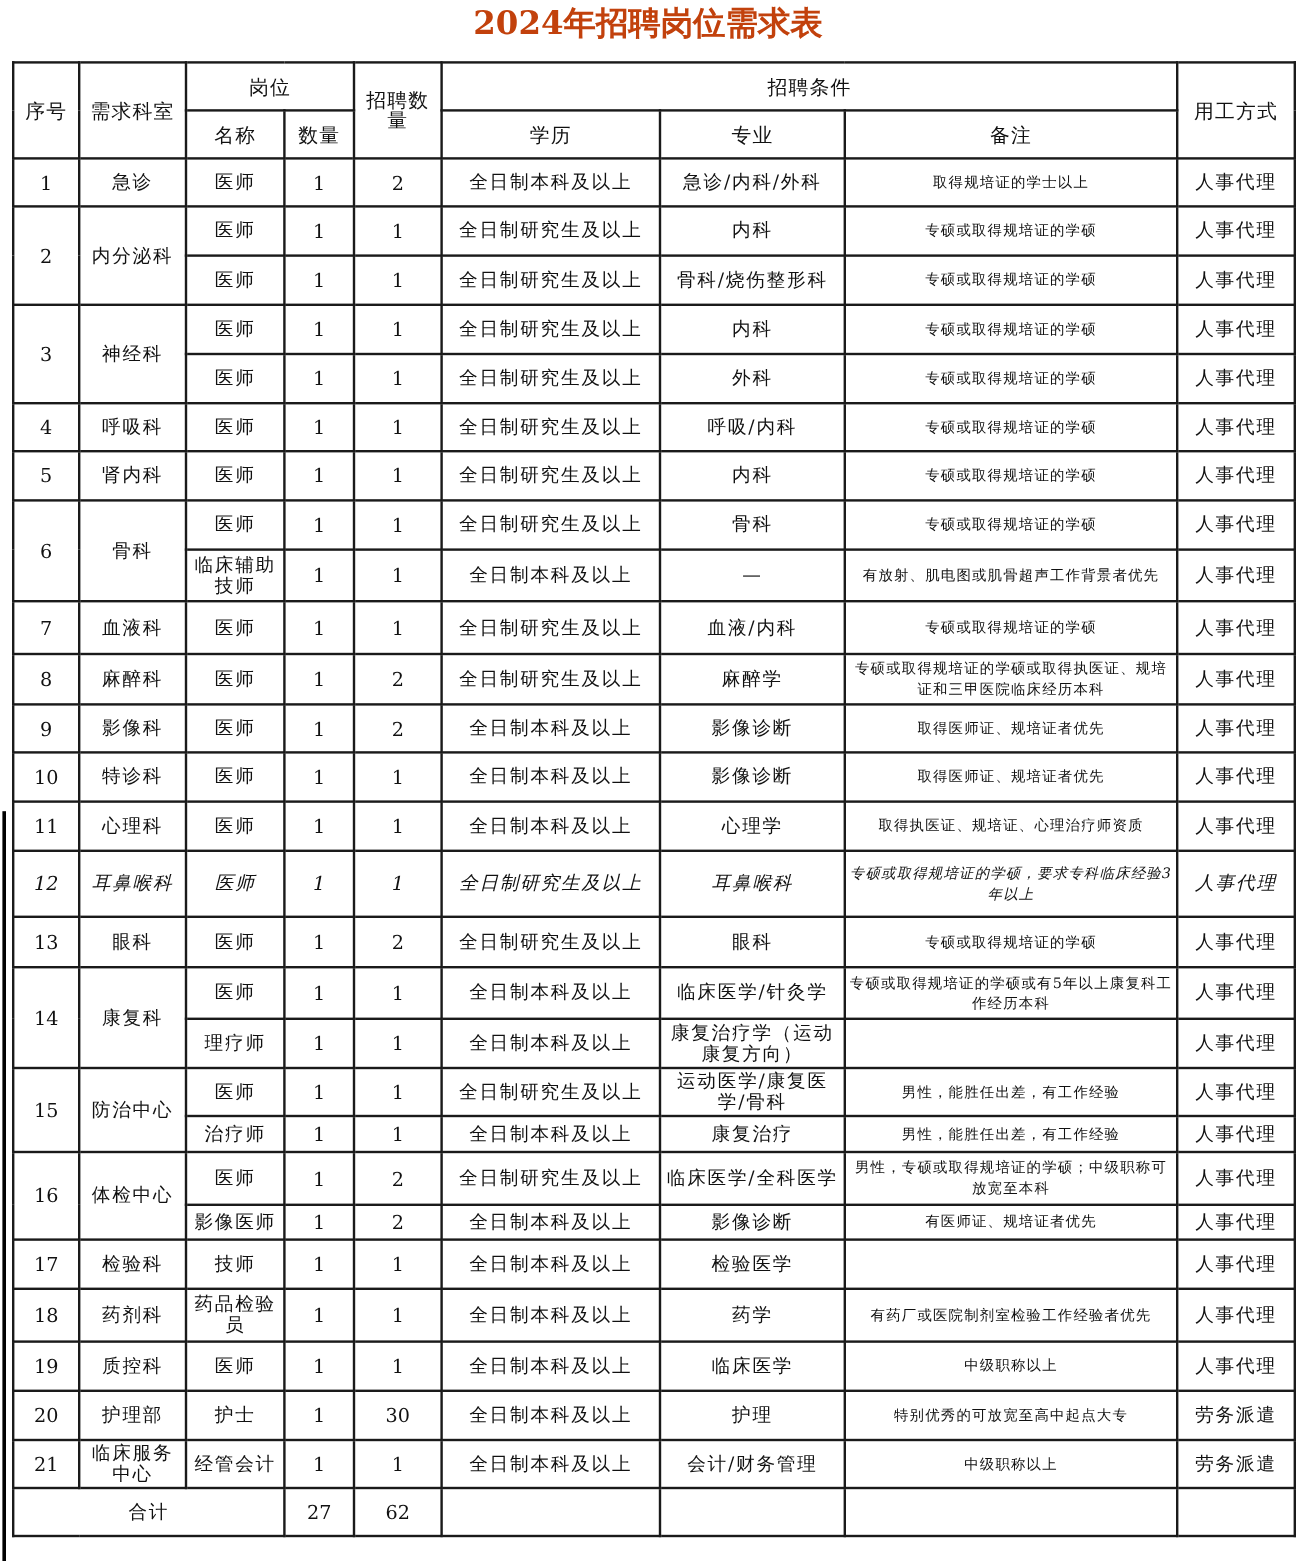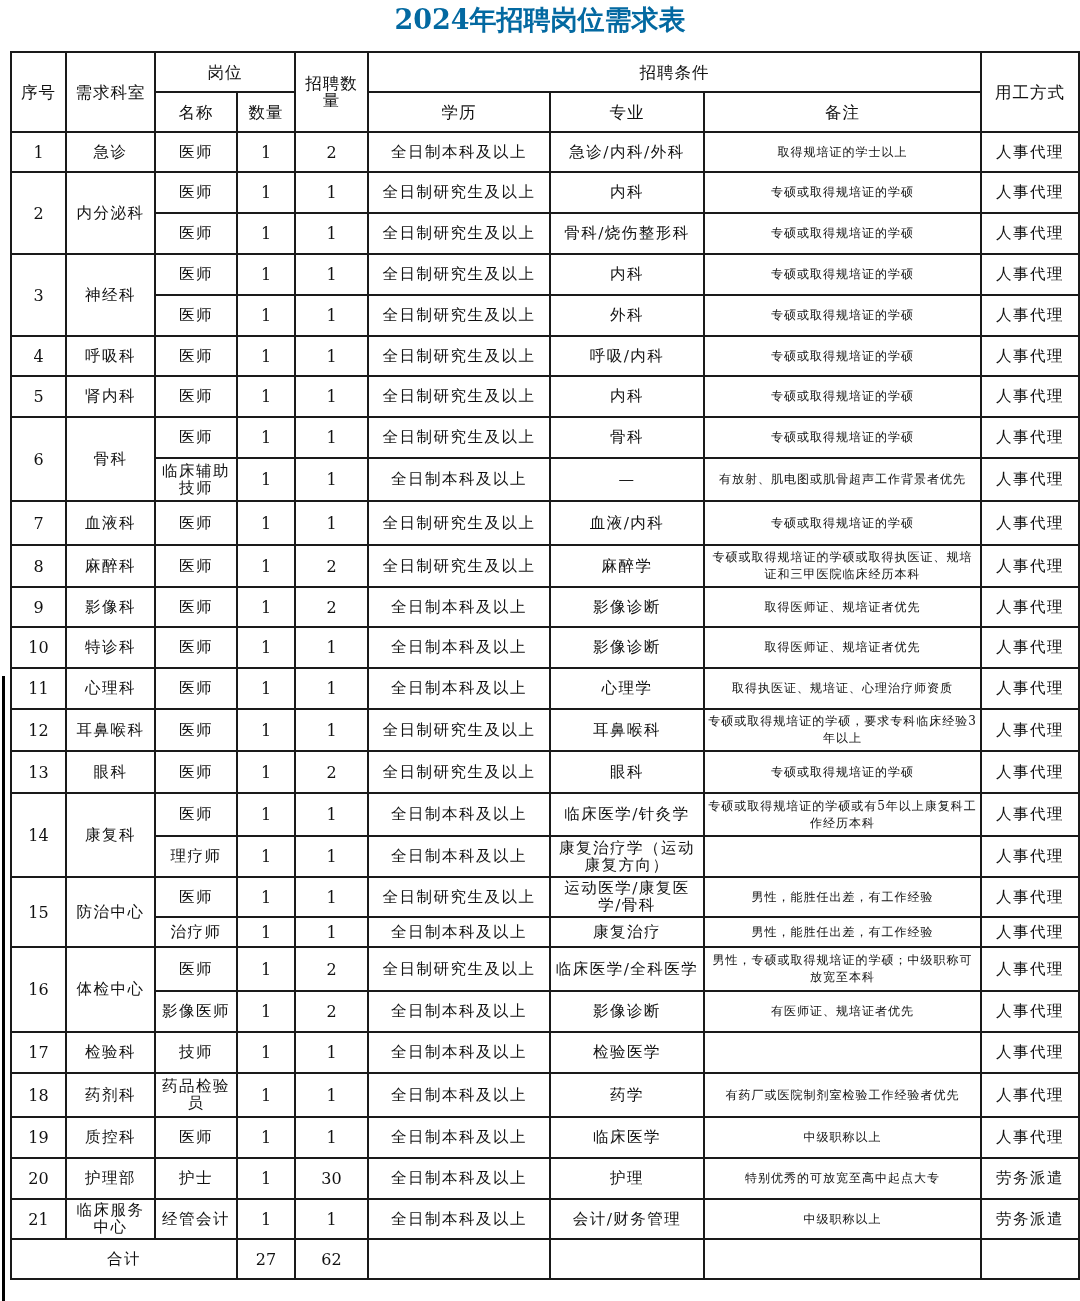--- a/index.html
+++ b/index.html
@@ -5,21 +5,21 @@
     html, body { margin: 0; padding: 0; background: #ffffff; }
     body {
       width: 1080px; height: 1301px; position: relative; overflow: hidden;
       font-family: "DejaVu Serif", "Liberation Serif", serif;
       color: #111;
     }
     .title {
       position: absolute; left: 0; top: 2px; width: 1080px; text-align: center;
       font-family: "DejaVu Serif", "Liberation Serif", serif;
       font-weight: bold; font-size: 27px; line-height: 36px; letter-spacing: 0px;
-      color: #0369a1;
+      color: #c2410c;
     }
     .left-bar {
       position: absolute; left: 2px; top: 676px; width: 3px; height: 625px; background: #000;
     }
     table.req {
       position: absolute; left: 10px; top: 51px;
       border-collapse: collapse; table-layout: fixed;
       width: 1068px;
     }
     table.req td, table.req th {
@@ -214,21 +214,21 @@
         <td class="num">11</td>
         <td>心理科</td>
         <td>医师</td>
         <td class="num">1</td>
         <td class="num">1</td>
         <td>全日制本科及以上</td>
         <td>心理学</td>
         <td class="note">取得执医证、规培证、心理治疗师资质</td>
         <td>人事代理</td>
       </tr>
-      <tr style="height: 42px;">
+      <tr style="height: 55px; font-style: italic;">
         <td class="num">12</td>
         <td>耳鼻喉科</td>
         <td>医师</td>
         <td class="num">1</td>
         <td class="num">1</td>
         <td>全日制研究生及以上</td>
         <td>耳鼻喉科</td>
         <td class="note">专硕或取得规培证的学硕，要求专科临床经验3年以上</td>
         <td>人事代理</td>
       </tr>
@@ -287,21 +287,21 @@
         <td class="num" rowspan="2">16</td>
         <td rowspan="2">体检中心</td>
         <td>医师</td>
         <td class="num">1</td>
         <td class="num">2</td>
         <td>全日制研究生及以上</td>
         <td>临床医学/全科医学</td>
         <td class="note">男性，专硕或取得规培证的学硕；中级职称可放宽至本科</td>
         <td>人事代理</td>
       </tr>
-      <tr style="height: 41px; margin-left: 32px;">
+      <tr style="height: 29px; margin-left: 32px;">
         <td>影像医师</td>
         <td class="num">1</td>
         <td class="num">2</td>
         <td>全日制本科及以上</td>
         <td>影像诊断</td>
         <td class="note">有医师证、规培证者优先</td>
         <td>人事代理</td>
       </tr>
       <tr style="height: 41px;">
         <td class="num">17</td>

